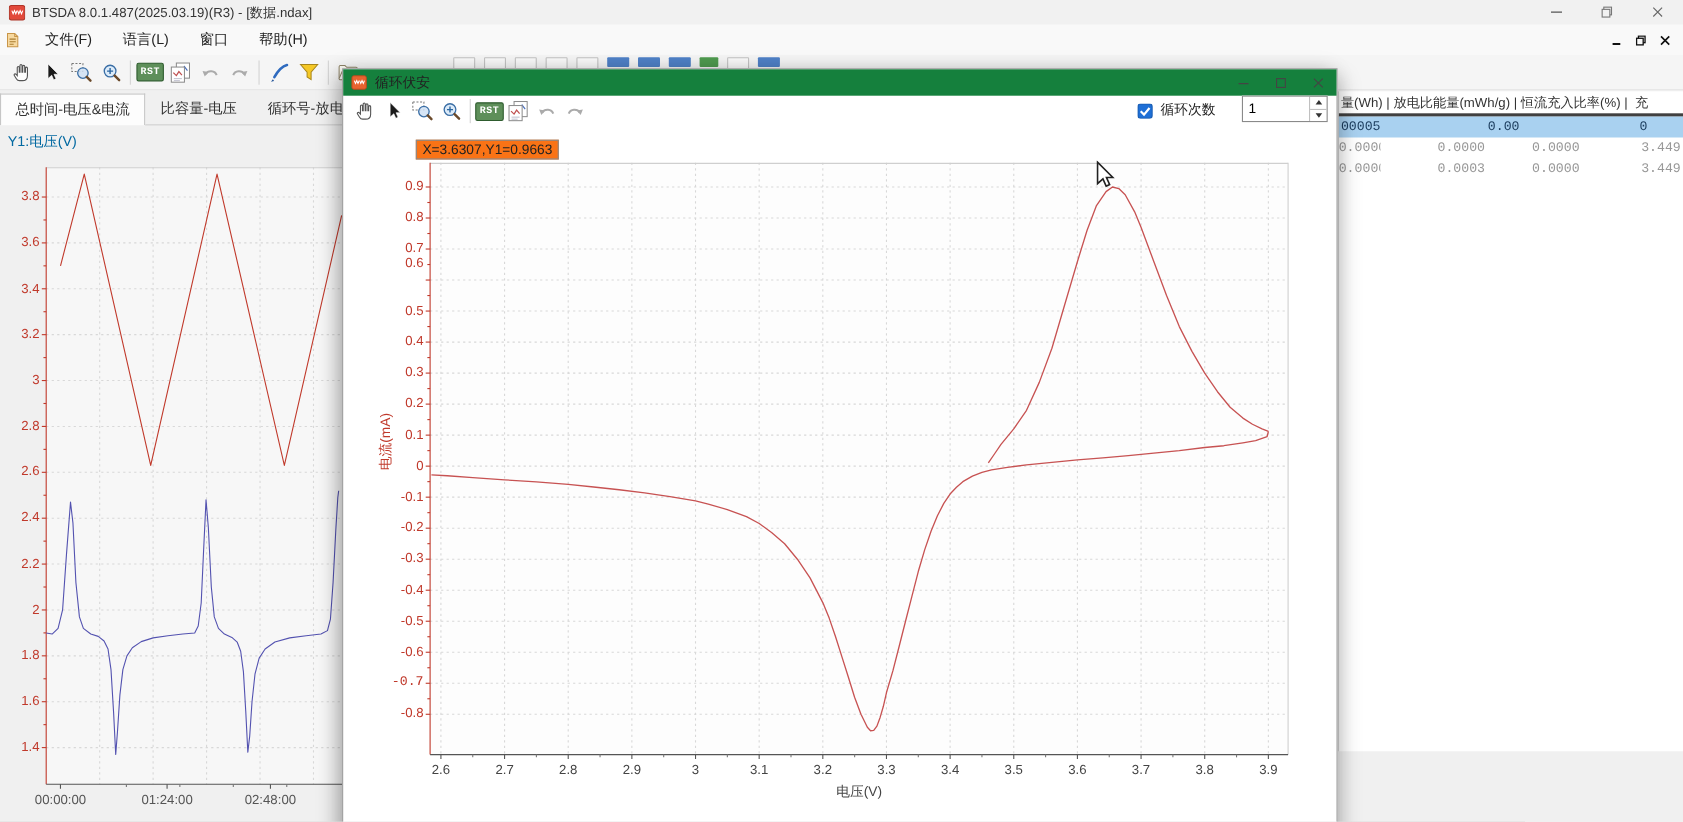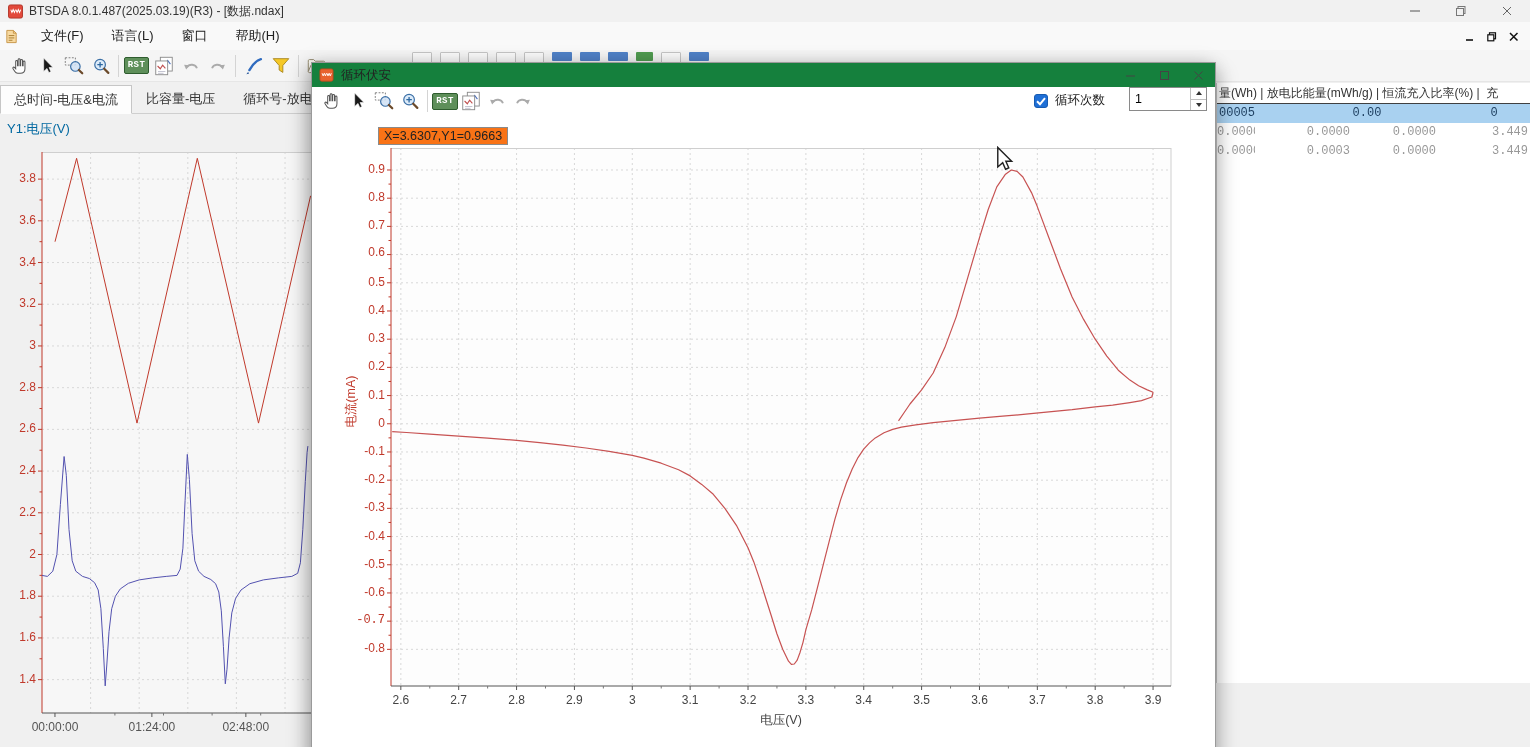--- a/index.html
+++ b/index.html
@@ -63,21 +63,21 @@
   .arr-up{width:0;height:0;border-left:3.5px solid transparent;border-right:3.5px solid transparent;border-bottom:4.5px solid #333;}
   .arr-dn{width:0;height:0;border-left:3.5px solid transparent;border-right:3.5px solid transparent;border-top:4.5px solid #333;}
   .cv-tooltip{position:absolute;left:66px;top:64px;background:#f97316;border:1px solid #8a8a8a;font-size:12.5px;color:#222;padding:1px 5px;white-space:nowrap;z-index:20;}
   #cv-plot{left:79px;top:85px;width:780px;height:538px;background:#fdfdfd;}
   .cv-xlabel{position:absolute;left:79px;top:649px;width:780px;text-align:center;font-size:12.5px;color:#444;}
   .cv-ylabel{position:absolute;left:-6px;top:330px;width:90px;text-align:center;font-size:12.5px;color:#c0392b;transform:rotate(-90deg);transform-origin:center;}
   .cursor-arrow{position:absolute;left:682px;top:83px;z-index:50;pointer-events:none;}
 
   
   .rtable{position:absolute;left:1216px;top:83px;width:314px;height:600px;background:#fff;border-left:1px solid #c7c7c7;overflow:hidden;z-index:5;}
-  .thead{position:relative;height:20px;line-height:20px;font-size:12px;color:#333;white-space:pre;overflow:hidden;border-bottom:1px solid #404040;padding-left:2px;}
+  .thead{position:relative;height:20px;line-height:20px;font-size:12px;color:#333;white-space:pre;overflow:hidden;border-bottom:3px solid #404040;padding-left:2px;}
   .trow{position:relative;height:19px;line-height:19px;font-family:"Liberation Mono","DejaVu Sans Mono",monospace;font-size:12px;color:#989898;display:flex;}
   .trow.sel{background:#a9d1f0;color:#1c3d5e;}
   .tcell{text-align:right;white-space:nowrap;overflow:hidden;box-sizing:border-box;padding-right:1px;}
   .tcell-abs{position:absolute;top:0;white-space:nowrap;}
 </style>
 </head>
 <body>
 
 <div class="app">
 
@@ -532,21 +532,21 @@
           <line x1="567.5400593471808" y1="538" x2="567.5400593471808" y2="540.5" stroke="#777"></line>
           <line x1="625.4035608308607" y1="538" x2="625.4035608308607" y2="540.5" stroke="#777"></line>
           <line x1="683.2670623145401" y1="538" x2="683.2670623145401" y2="540.5" stroke="#777"></line>
           <line x1="741.1305637982193" y1="538" x2="741.1305637982193" y2="540.5" stroke="#777"></line>
           <polyline points="515.5,272.9 521.2,264.5 527.0,256.0 538.6,241.9 550.2,225.0 561.8,199.6 573.3,168.6 584.9,129.1 596.5,89.7 605.2,61.5 613.8,38.9 622.5,26.2 628.3,22.0 634.1,23.4 639.9,29.0 648.5,44.6 654.3,58.6 665.9,89.7 677.5,120.7 689.1,148.9 700.6,171.4 712.2,191.2 723.8,208.1 735.3,222.2 746.9,232.1 755.6,237.7 764.3,241.9 770.1,244.2" fill="none" stroke="#c75252" stroke-width="1.2" stroke-linejoin="round"></polyline>
           <polyline points="770.1,244.2 768.9,249.0 758.5,252.6 746.9,254.6 729.6,257.2 712.2,258.8 689.1,261.7 665.9,263.9 642.8,266.2 619.6,268.2 596.5,270.1 573.3,272.4 550.2,274.6 532.8,276.9 518.4,279.2 509.7,281.4 501.0,284.8 492.3,289.9 486.5,294.9 480.7,301.1 475.0,309.6 469.2,320.9 463.4,335.0 457.6,351.9 451.8,371.6 446.0,394.2 440.2,416.8 434.5,439.3 428.7,461.9 422.9,481.6 420.0,494.3 417.1,504.2 414.2,512.1 411.3,516.0 408.4,516.3 405.5,513.2 399.7,501.3 393.9,485.8 388.2,467.5 382.4,449.2 376.6,430.9 370.8,413.9 365.0,399.8 353.4,377.3 341.9,360.4 330.3,346.3 318.7,336.4 307.2,327.9 295.6,321.7 278.2,315.2 260.9,310.2 249.3,307.3 226.1,303.4 203.0,300.0 179.9,297.2 156.7,294.7 133.6,292.4 104.6,290.1 75.7,288.2 46.8,286.2 23.6,284.5 9.2,283.7" fill="none" stroke="#c75252" stroke-width="1.2" stroke-linejoin="round"></polyline>
         </svg>
         <div class="ylab" style="left: -44px; top: 14px; color: rgb(192, 57, 43);">0.9</div>
         <div class="ylab" style="left: -44px; top: 42.2px; color: rgb(192, 57, 43);">0.8</div>
         <div class="ylab" style="left: -44px; top: 70.4px; color: rgb(192, 57, 43);">0.7</div>
-        <div class="ylab" style="left: -44px; top: 97px; color: rgb(192, 57, 43);">0.6</div>
+        <div class="ylab" style="left: -44px; top: 84px; color: rgb(192, 57, 43);">0.6</div>
         <div class="ylab" style="left: -44px; top: 126.8px; color: rgb(192, 57, 43);">0.5</div>
         <div class="ylab" style="left: -44px; top: 155px; color: rgb(192, 57, 43);">0.4</div>
         <div class="ylab" style="left: -44px; top: 183.2px; color: rgb(192, 57, 43);">0.3</div>
         <div class="ylab" style="left: -44px; top: 211.4px; color: rgb(192, 57, 43);">0.2</div>
         <div class="ylab" style="left: -44px; top: 239.6px; color: rgb(192, 57, 43);">0.1</div>
         <div class="ylab" style="left: -44px; top: 267.8px; color: rgb(192, 57, 43);">0</div>
         <div class="ylab" style="left: -44px; top: 296px; color: rgb(192, 57, 43);">-0.1</div>
         <div class="ylab" style="left: -44px; top: 324.2px; color: rgb(192, 57, 43);">-0.2</div>
         <div class="ylab" style="left: -44px; top: 352.4px; color: rgb(192, 57, 43);">-0.3</div>
         <div class="ylab" style="left: -44px; top: 380.6px; color: rgb(192, 57, 43);">-0.4</div>

